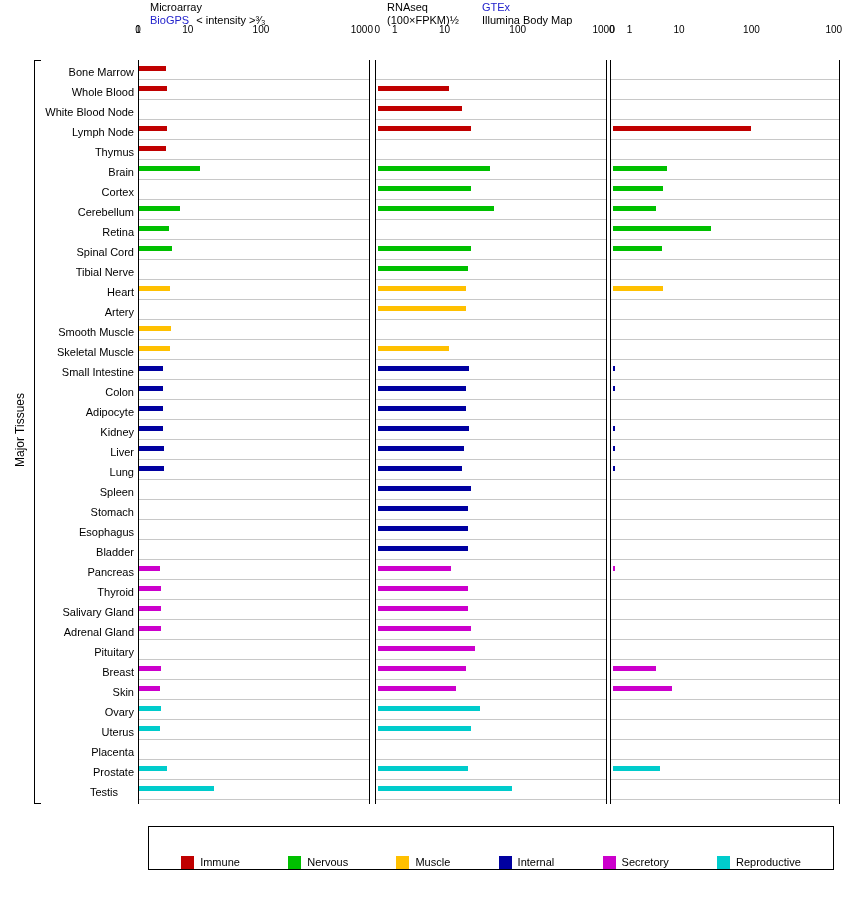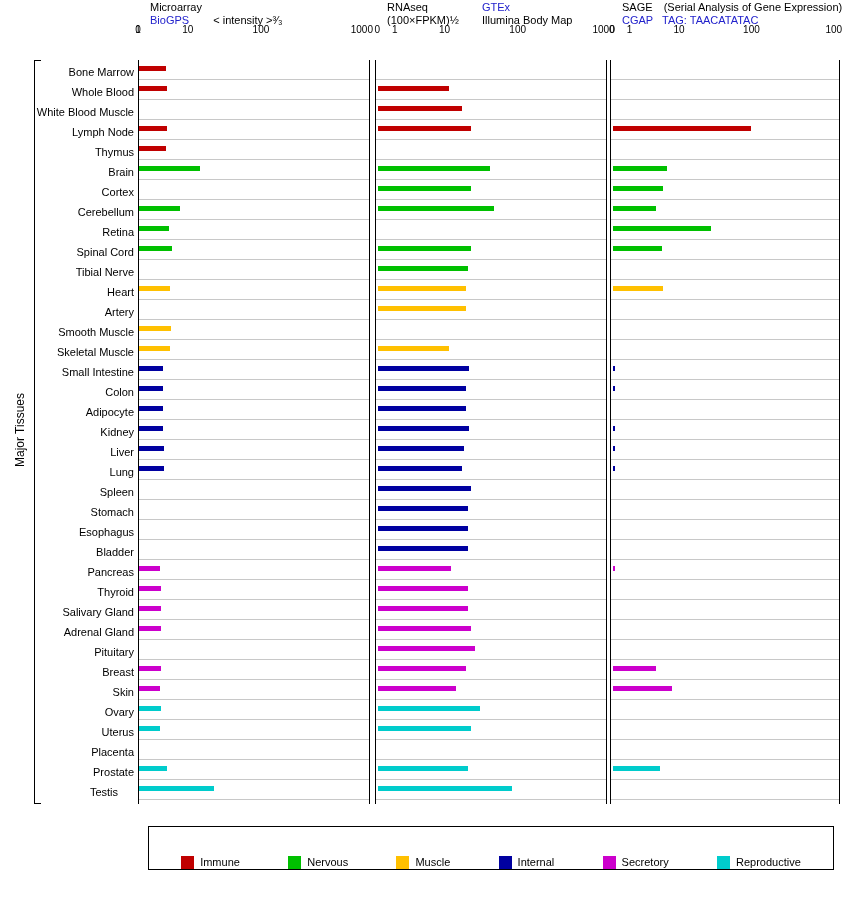--- a/index.html
+++ b/index.html
@@ -42,43 +42,33 @@
   .legend-label{font-size:11px;}
 </style>
 </head>
 <body>
 
 <div class="panel-headers">
   <div class="ph" style="left:138px;top:1px;">
     <span class="ph-line main">Microarray</span>
     <span class="ph-line">
       <span class="blue">BioGPS</span>
-      <span class="sub" style="margin-left:21px;">&lt; intensity &gt;³⁄₃</span>
+      <span class="sub" style="margin-left:4px;">&lt; intensity &gt;³⁄₃</span>
     </span>
   </div>
 
   <div class="ph" style="left:375px;top:1px;">
     <span class="ph-line main">RNAseq</span>
     <span class="ph-line sub">(100×FPKM)½</span>
   </div>
   <div class="ph" style="left:470px;top:1px;">
     <span class="ph-line blue">GTEx</span>
     <span class="ph-line sub">Illumina Body Map</span>
   </div>
 
-  <div class="ph" style="left:610px;top:1px;">
-    <span class="ph-line main">
-      <span>SAGE</span>
-      <span style="margin-left:8px;">(Serial Analysis of Gene Expression)</span>
-    </span>
-    <span class="ph-line">
-      <span class="blue">CGAP</span>
-      <span class="blue" style="margin-left:6px;">TAG: TAACATATAC</span>
-    </span>
-  </div>
 </div>
 
 <div class="axis-row" id="axis-row">
     <span class="tick-label" style="left: 138px;">0</span>
     <span class="tick-label" style="left: 138px;">1</span>
     <span class="tick-label" style="left: 187.88px;">10</span>
     <span class="tick-label" style="left: 260.96px;">100</span>
     <span class="tick-label" style="left: 361.88px;">1000</span>
     <span class="tick-label" style="left: 377.32px;">0</span>
     <span class="tick-label" style="left: 394.72px;">1</span>
@@ -281,21 +271,21 @@
     <div class="bar" style="left: 2.3px; top: 406px; width: 2.07px; background: rgb(0, 0, 160);"></div>
     <div class="bar" style="left: 2.3px; top: 506px; width: 2.07px; background: rgb(204, 0, 204);"></div>
     <div class="bar" style="left: 2.3px; top: 606px; width: 42.2297px; background: rgb(204, 0, 204);"></div>
     <div class="bar" style="left: 2.3px; top: 626px; width: 59.0401px; background: rgb(204, 0, 204);"></div>
     <div class="bar" style="left: 2.3px; top: 706px; width: 47.0219px; background: rgb(0, 204, 204);"></div>
   </div>
 
 <div class="ylabels" id="ylabels" style="left:0;top:0;width:134px;">
     <div class="ylabel" style="top: 66px; right: 0px; width: 134px;">Bone Marrow</div>
     <div class="ylabel" style="top: 86px; right: 0px; width: 134px;">Whole Blood</div>
-    <div class="ylabel" style="top: 106px; right: 0px; width: 134px;">White Blood Muscle</div>
+    <div class="ylabel" style="top: 106px; right: 0px; width: 134px;">White Blood Node</div>
     <div class="ylabel" style="top: 126px; right: 0px; width: 134px;">Lymph Node</div>
     <div class="ylabel" style="top: 146px; right: 0px; width: 134px;">Thymus</div>
     <div class="ylabel" style="top: 166px; right: 0px; width: 134px;">Brain</div>
     <div class="ylabel" style="top: 186px; right: 0px; width: 134px;">Cortex</div>
     <div class="ylabel" style="top: 206px; right: 0px; width: 134px;">Cerebellum</div>
     <div class="ylabel" style="top: 226px; right: 0px; width: 134px;">Retina</div>
     <div class="ylabel" style="top: 246px; right: 0px; width: 134px;">Spinal Cord</div>
     <div class="ylabel" style="top: 266px; right: 0px; width: 134px;">Tibial Nerve</div>
     <div class="ylabel" style="top: 286px; right: 0px; width: 134px;">Heart</div>
     <div class="ylabel" style="top: 306px; right: 0px; width: 134px; padding-left: 24px;">Artery</div>

